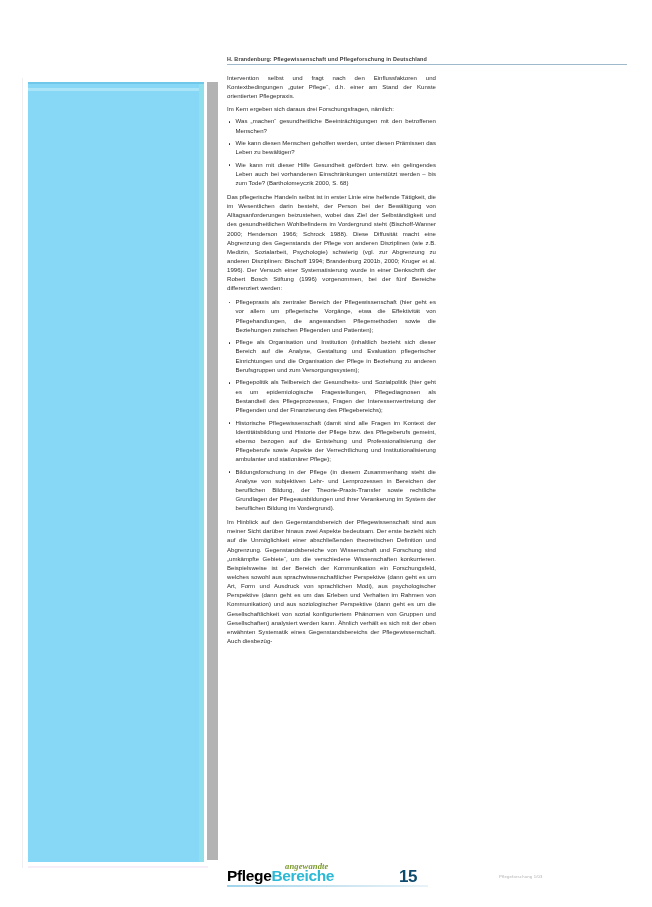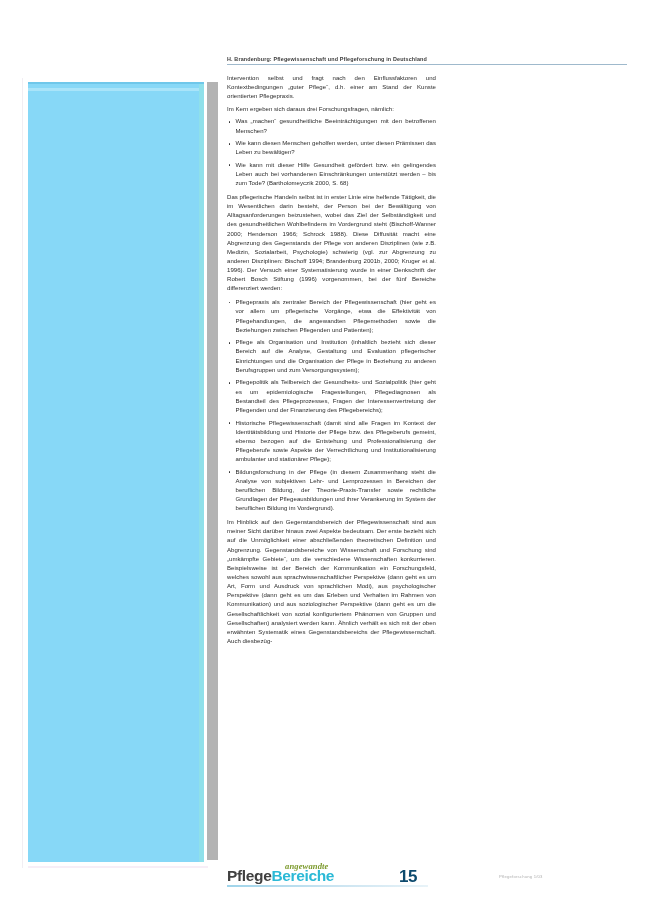--- a/index.html
+++ b/index.html
@@ -157,21 +157,21 @@
     position: absolute;
     left: 0;
     top: 6px;
     font-family: "Liberation Sans", sans-serif;
     font-weight: bold;
     font-size: 15.5px;
     letter-spacing: -0.35px;
     line-height: 15.5px;
   }
   .brand-pflege {
-    color: #404040;
+    color: #000000;
   }
   .brand-forschung {
     color: #2bb9d6;
   }
   .brand-pagenum {
     position: absolute;
     left: 172px;
     top: 5px;
     font-family: "Liberation Sans", sans-serif;
     font-weight: bold;

